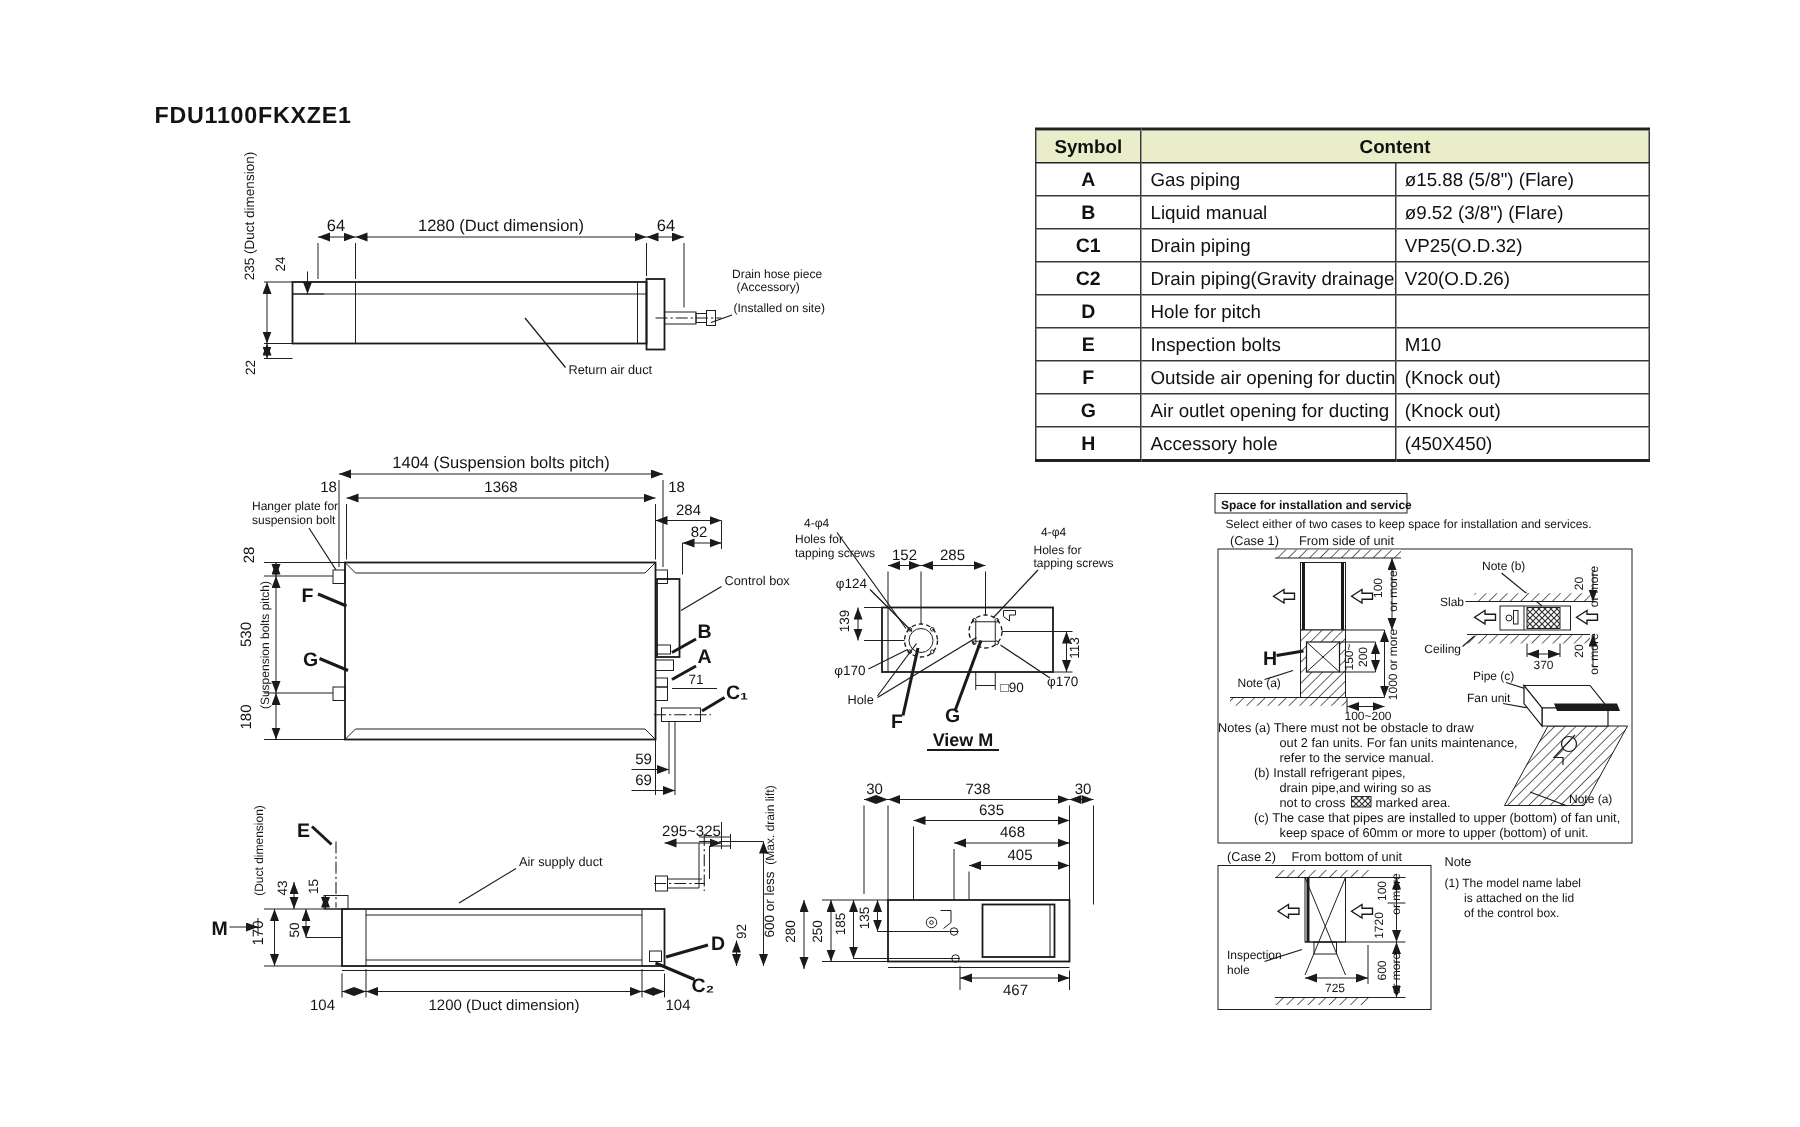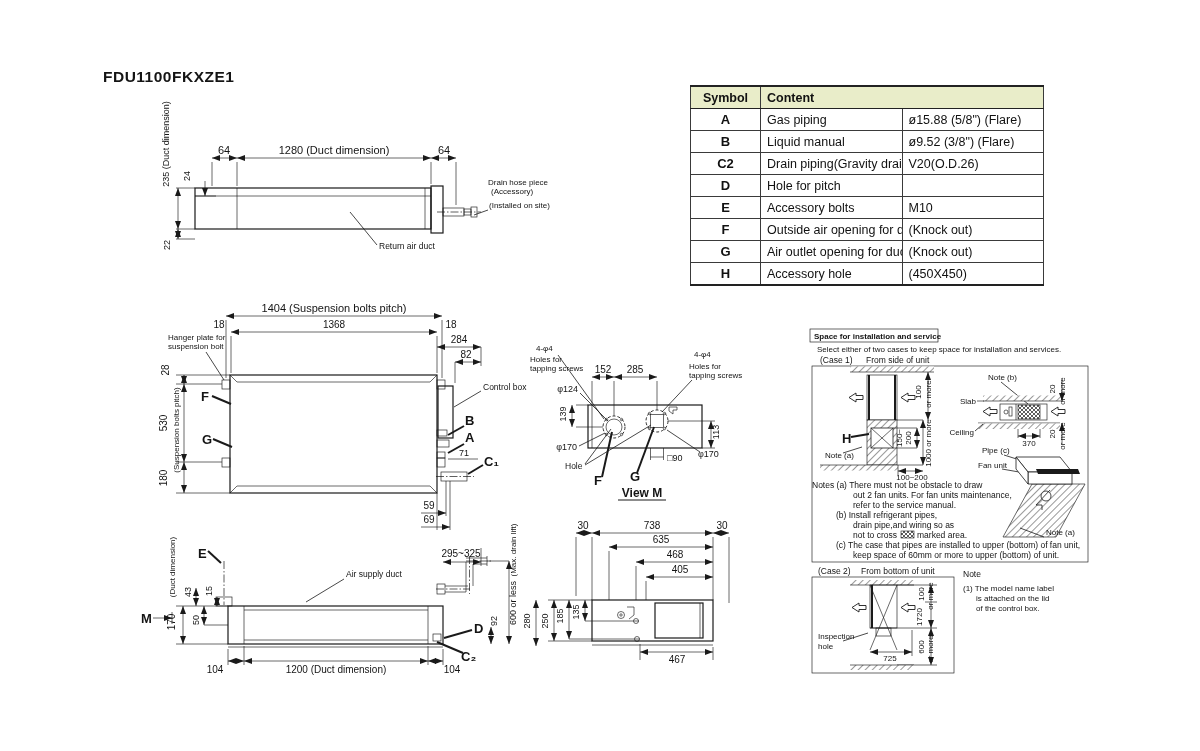--- a/index.html
+++ b/index.html
@@ -1,24 +1,24 @@
 <!DOCTYPE html>
 <html><head>
 <meta charset="utf-8">
 <style>
   html,body{margin:0;padding:0;background:#fff;}
   #page{position:relative;width:1200px;height:751px;background:#fff;overflow:hidden;
         font-family:"Liberation Sans",sans-serif;color:#111;}
   
-  #spec-table{position:absolute;left:690px;top:85px;width:354px;border-collapse:collapse;
+  #spec-table{position:absolute;left:690px;top:85px;width:410px;border-collapse:collapse;
               font-size:12.5px;table-layout:fixed;}
   #spec-table th,#spec-table td{border:1px solid #3a3a3a;padding:1px 6px;height:19px;
               white-space:nowrap;overflow:hidden;}
   #spec-table thead th{background:#e9edc9;font-weight:bold;border-top:2.5px solid #222;
-              border-bottom:1.5px solid #222;text-align:left;}
+              border-bottom:1.5px solid #222;text-align:center;}
   #spec-table th.sym-h{text-align:center;}
   #spec-table td.sym{font-weight:bold;text-align:center;}
   #spec-table tbody tr:last-child td{border-bottom:2px solid #222;}
   
   svg text{font-family:"Liberation Sans",sans-serif;fill:#141414;}
   .t8{font-size:8px;}  .t85{font-size:8.5px;} .t9{font-size:9px;}
   .t10{font-size:10px;} .t11{font-size:11px;}
   .mid{text-anchor:middle;} .end{text-anchor:end;}
   .sym{font-size:13px;font-weight:bold;}
   .bold{font-weight:bold;}
@@ -52,32 +52,37 @@
         <td class="sym">A</td>
         <td style="width:208px">Gas piping</td>
         <td>ø15.88 (5/8") (Flare)</td>
       </tr>
       <tr>
         <td class="sym">B</td>
         <td>Liquid manual</td>
         <td>ø9.52 (3/8") (Flare)</td>
       </tr>
       <tr>
+        <td class="sym">C1</td>
+        <td>Drain piping</td>
+        <td>VP25(O.D.32)</td>
+      </tr>
+      <tr>
         <td class="sym">C2</td>
         <td>Drain piping(Gravity drainage)</td>
         <td>V20(O.D.26)</td>
       </tr>
       <tr>
         <td class="sym">D</td>
         <td>Hole for pitch</td>
         <td></td>
       </tr>
       <tr>
         <td class="sym">E</td>
-        <td>Accessory bolts</td>
+        <td>Inspection bolts</td>
         <td>M10</td>
       </tr>
       <tr>
         <td class="sym">F</td>
         <td>Outside air opening for ducting</td>
         <td>(Knock out)</td>
       </tr>
       <tr>
         <td class="sym">G</td>
         <td>Air outlet opening for ducting</td>

